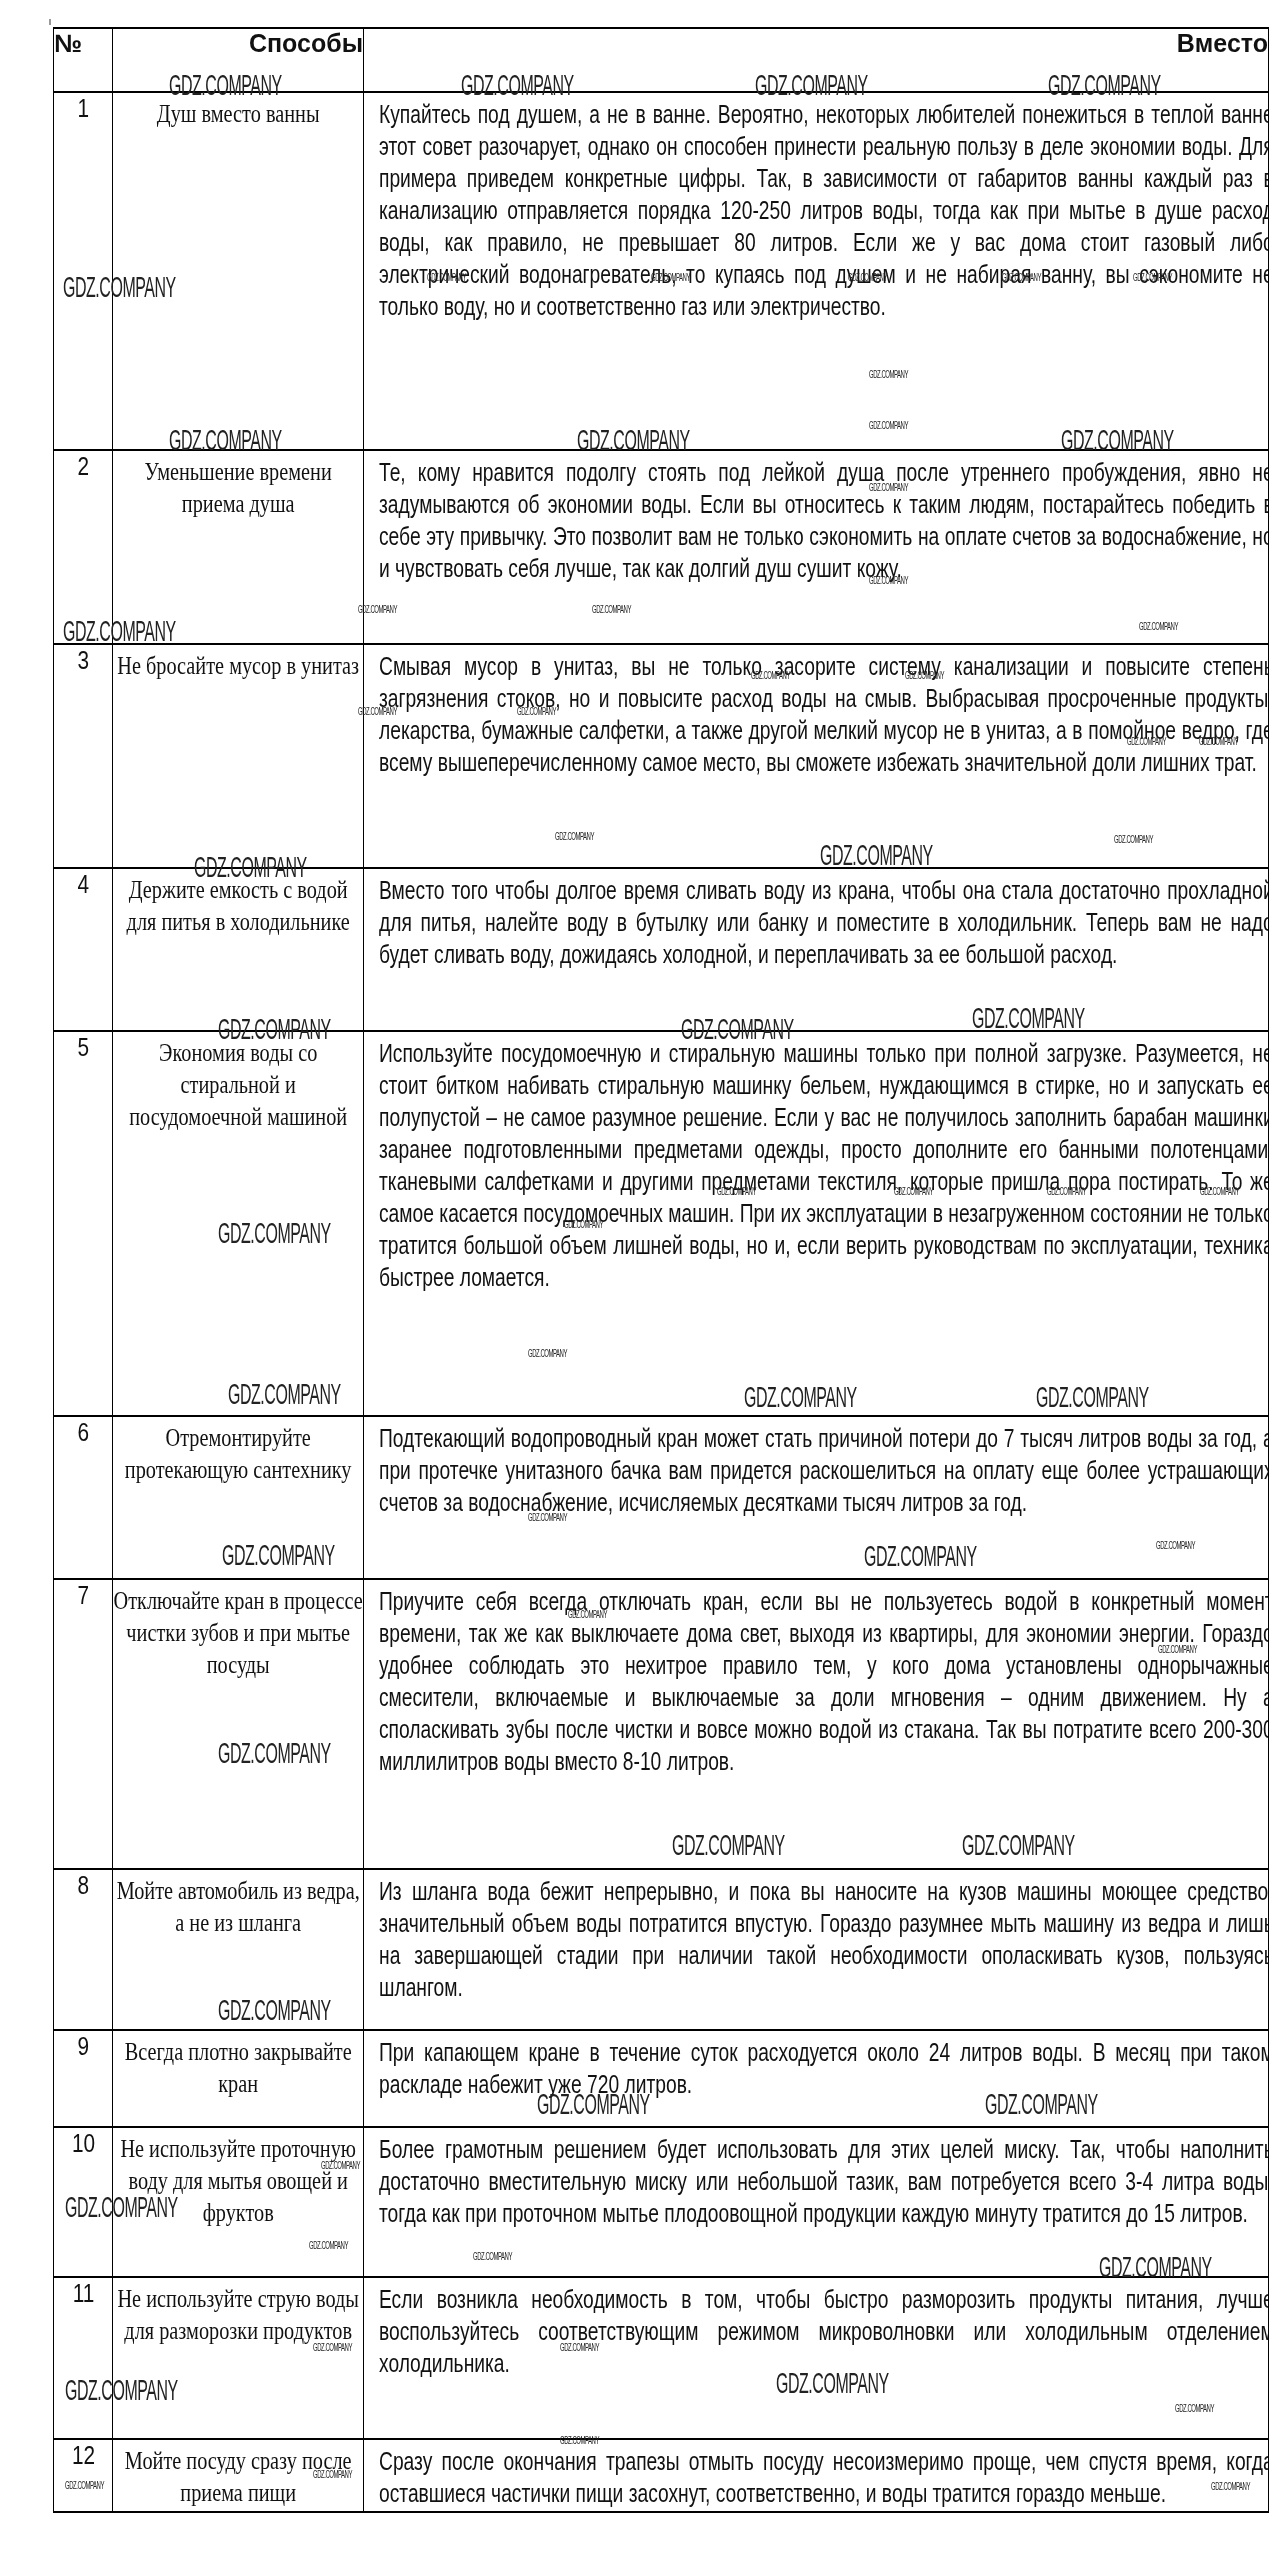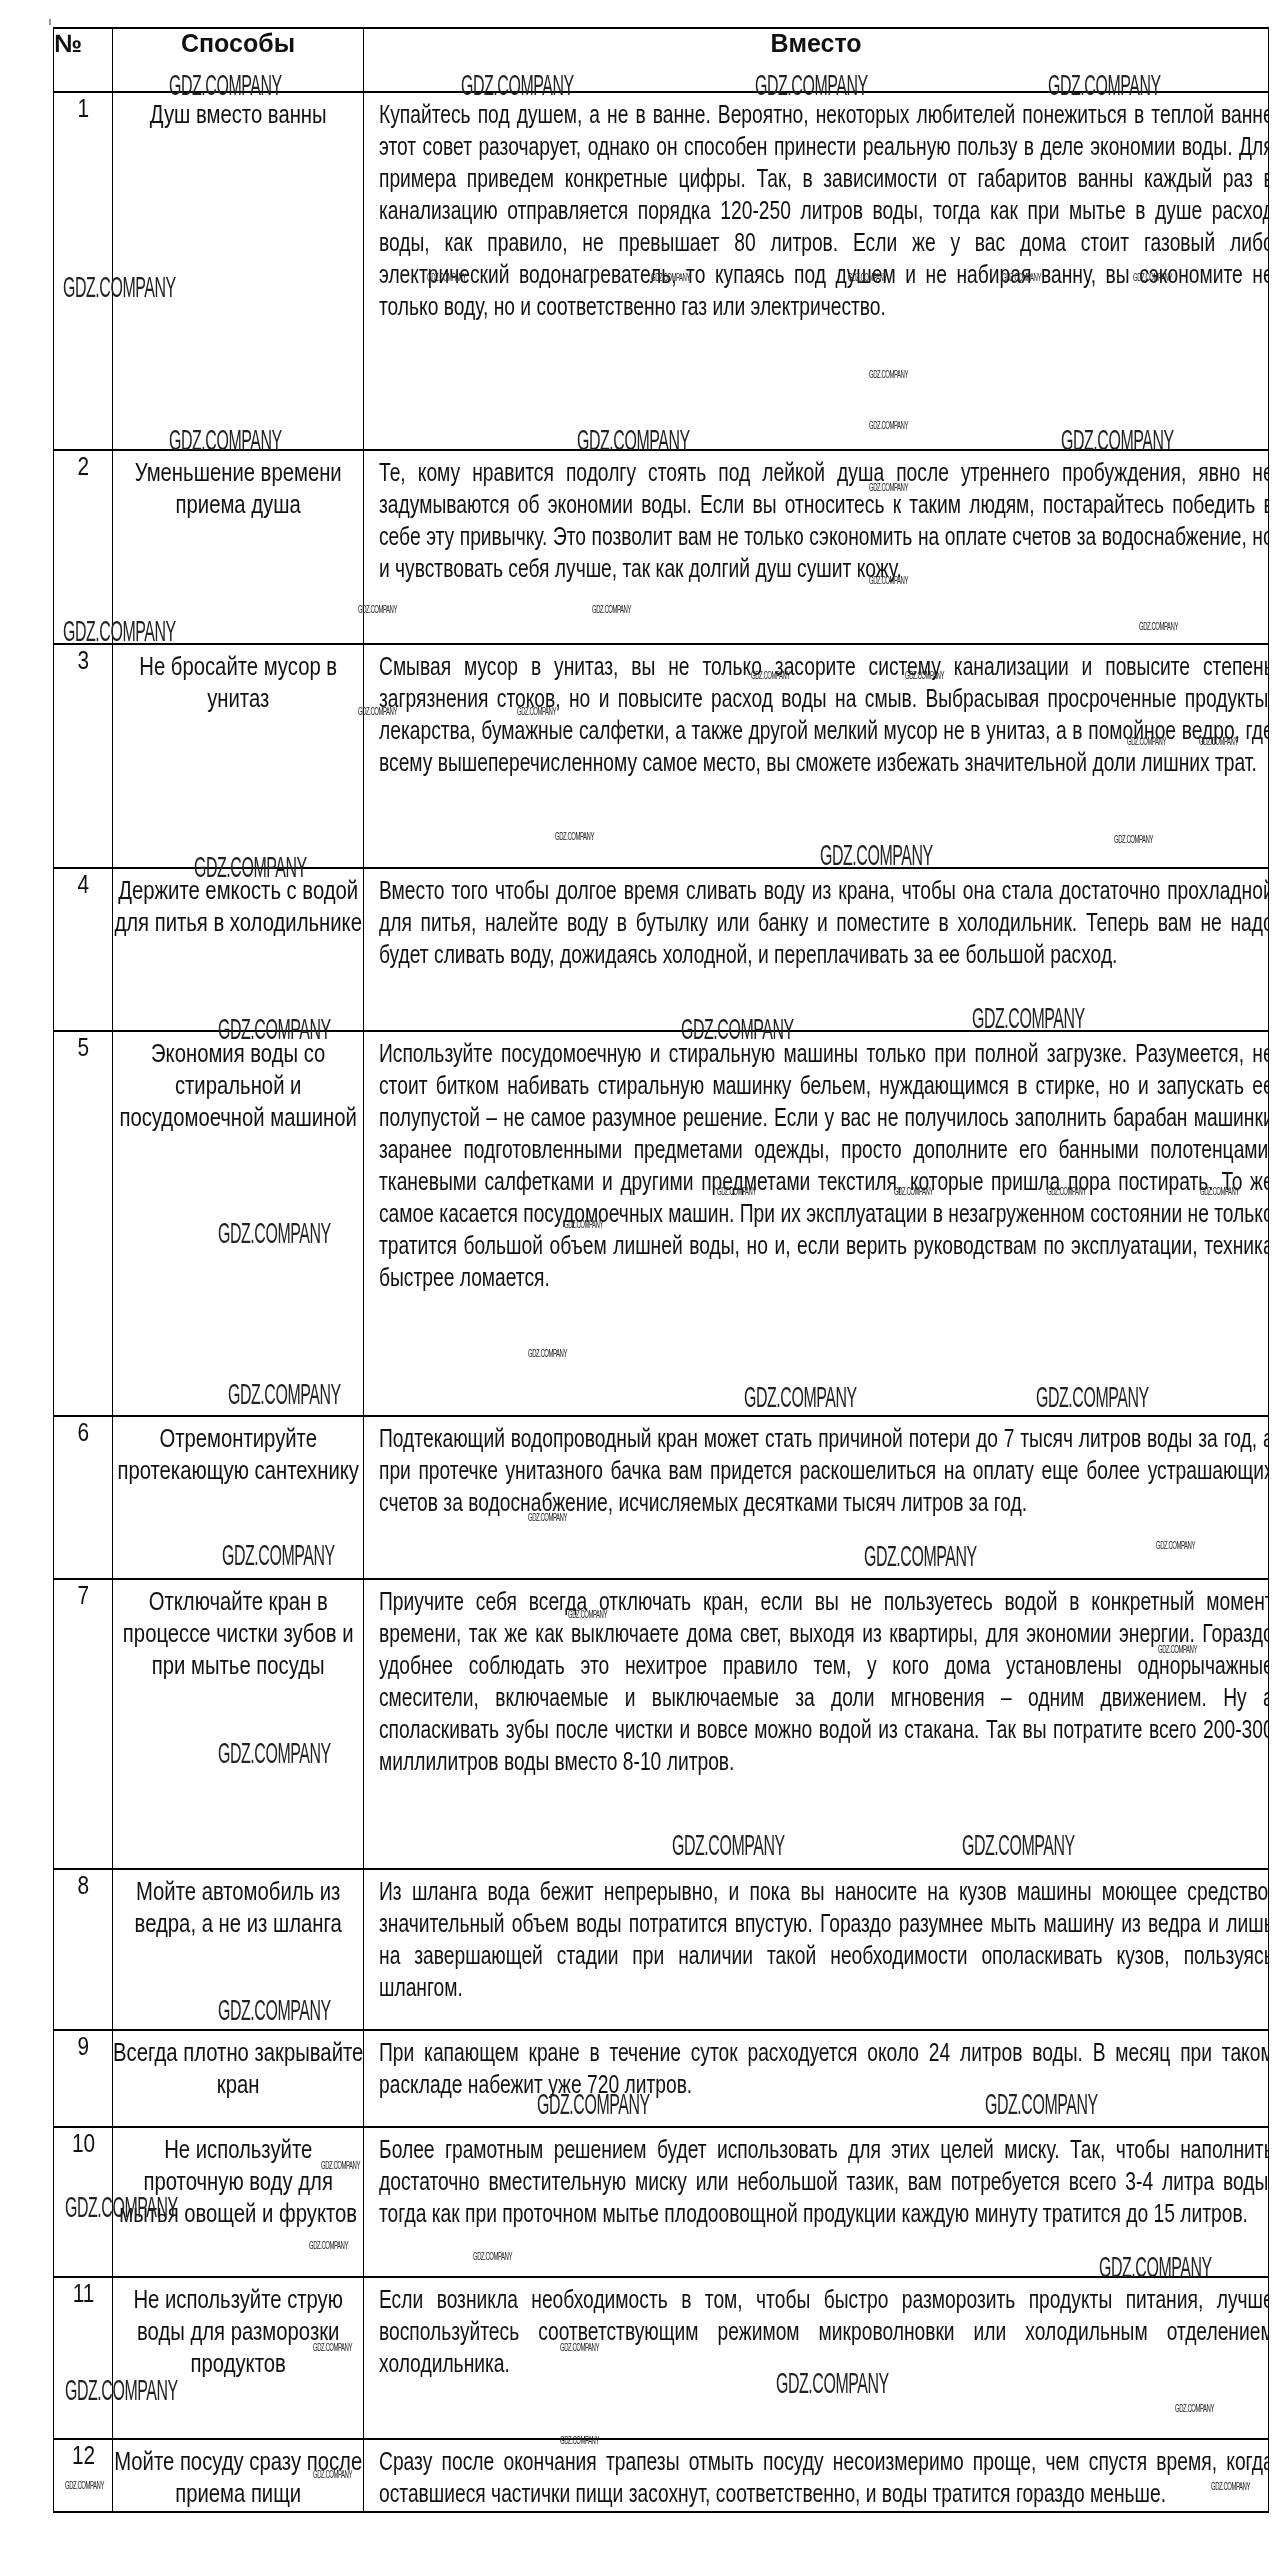--- a/index.html
+++ b/index.html
@@ -5,23 +5,23 @@
   html, body { margin: 0; padding: 0; background: #ffffff; }
   body { width: 1287px; height: 2576px; position: relative; overflow: hidden; font-family: "Liberation Sans", sans-serif; color: #111; }
   .corner-mark { position: absolute; left: 49px; top: 18.6px; width: 1.7px; height: 6.8px; background: #999; }
   table.tips { position: absolute; left: 53px; top: 27px; width: 1215px; border-collapse: collapse; table-layout: fixed; }
   table.tips col.c-num { width: 59px; }
   table.tips col.c-way { width: 251px; }
   table.tips col.c-eff { width: 905px; }
   table.tips td, table.tips th { border-left: 1.7px solid #000; border-right: 1.7px solid #000; border-top: 2.5px solid #000; border-bottom: 2.5px solid #000; vertical-align: top; padding: 0; overflow: hidden; }
   th { font-weight: bold; font-size: 25px; }
   th.h-num { text-align: left; padding: 3.4px 0 0 10px; }
-  th.h-way, th.h-eff { text-align: center; padding-top: 20px; }
+  th.h-way, th.h-eff { text-align: right; padding-top: 20px; }
   .cell-num { text-align: center; font-size: 26px; padding-top: 6.8px; }
-  .way-wrap { width: 251px; }
+  .way-wrap { width: 251px; font-family: Liberation Serif, serif; }
   .way { width: 321px; transform: scaleX(0.78); transform-origin: left top; text-align: center; font-size: 26px; line-height: 32px; padding-top: 5px; }
   .eff-wrap { width: 905px; padding: 0; }
   .eff { width: 1209px; margin-left: 15px; transform: scaleX(0.74); transform-origin: left top; text-align: justify; font-size: 26px; line-height: 32px; padding-top: 5px; }
   .num-txt { display:inline-block; transform: scaleX(0.8); }
   .wm { position: absolute; font-family: "Liberation Sans", sans-serif; color: #222; letter-spacing: -0.8px; transform: scaleX(0.55); transform-origin: left top; white-space: nowrap; pointer-events: none; }
   .wm.big { font-size: 29px; }
   .wm.small { font-size: 10px; transform: scaleX(0.6); }
 </style>
 </head>
 <body>

